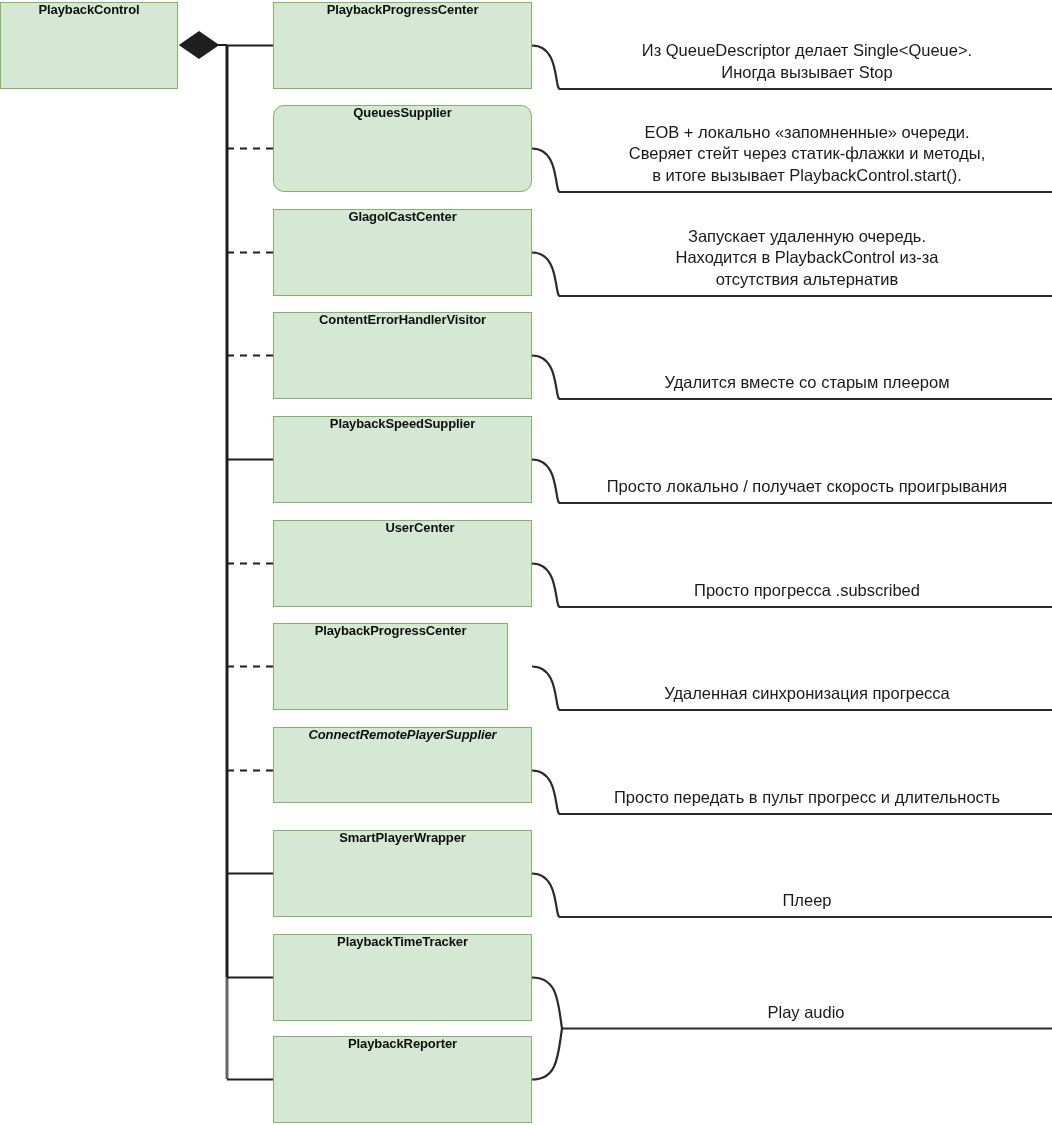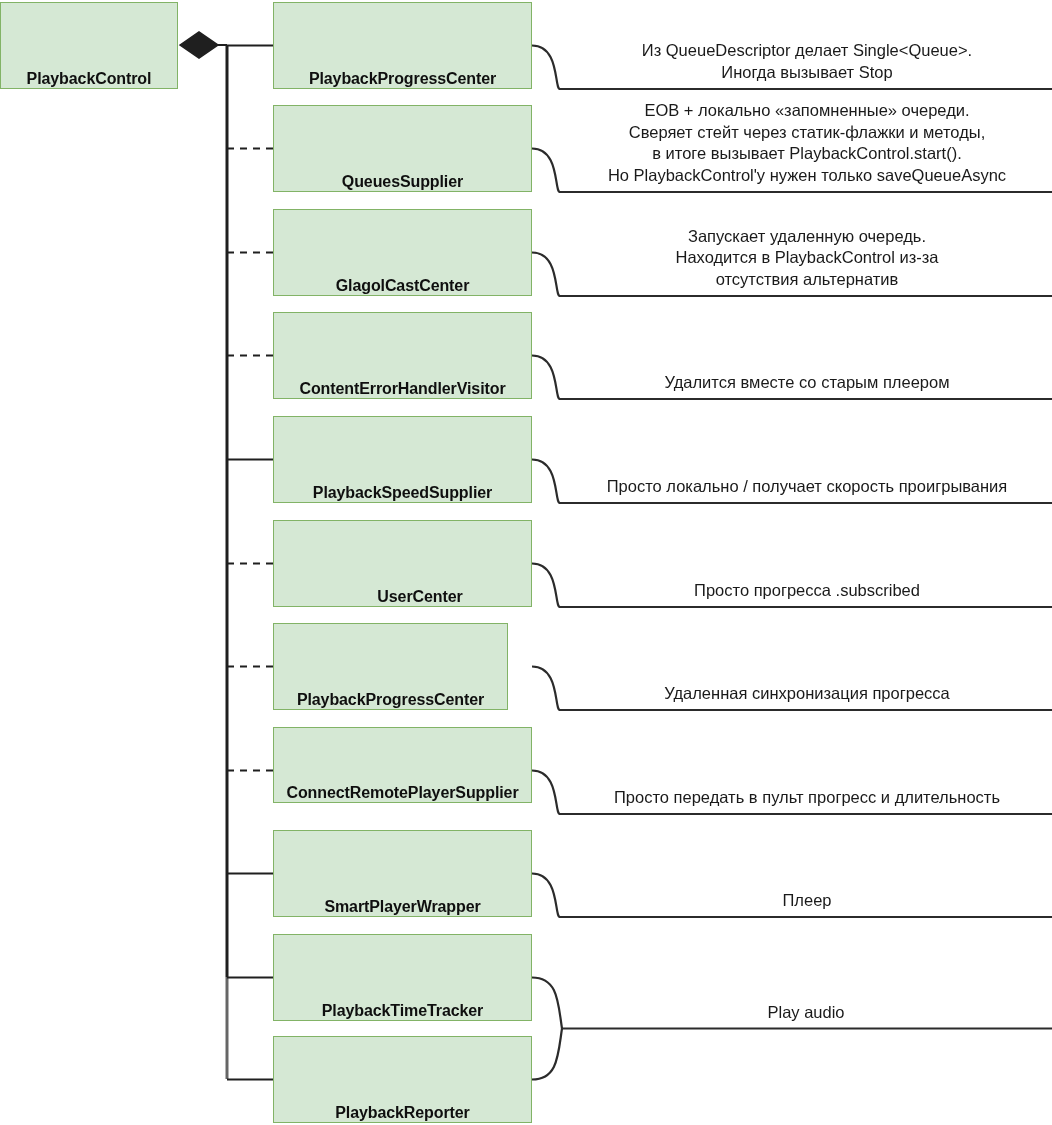--- a/index.html
+++ b/index.html
@@ -24,25 +24,25 @@
     width: 1052px;
     height: 1125px;
     overflow: visible;
   }
   .node {
     position: absolute;
     box-sizing: border-box;
     background: #d5e8d4;
     border: 1.6px solid #82b366;
     display: flex;
-    align-items: flex-end;
+    align-items: flex-start;
     justify-content: center;
     text-align: center;
     font-weight: bold;
-    font-size: 16px;
+    font-size: 13px;
     color: #0f0f0f;
     letter-spacing: -0.1px;
     line-height: 1.15;
   }
   .node-label {
     white-space: nowrap;
   }
   .annotation {
     position: absolute;
     box-sizing: border-box;
@@ -96,39 +96,39 @@
     </svg>
 
   <div class="node" style="left:0px; top:2px; width:178px; height:87px;">
     <span class="node-label">PlaybackControl</span>
   </div>
 
   <div id="nodes-host">
       <div class="node" style="left: 273px; top: 2px; width: 259px; height: 87px;">
         <span class="node-label">PlaybackProgressCenter</span>
       </div>
-      <div class="node" style="left: 273px; top: 105px; width: 259px; height: 87px;">
+      <div class="node" style="left: 273px; top: 105px; width: 259px; height: 87px; border-radius: 11px;">
         <span class="node-label">QueuesSupplier</span>
       </div>
       <div class="node" style="left: 273px; top: 209px; width: 259px; height: 87px;">
         <span class="node-label">GlagolCastCenter</span>
       </div>
       <div class="node" style="left: 273px; top: 312px; width: 259px; height: 87px;">
         <span class="node-label">ContentErrorHandlerVisitor</span>
       </div>
       <div class="node" style="left: 273px; top: 416px; width: 259px; height: 87px;">
         <span class="node-label">PlaybackSpeedSupplier</span>
       </div>
       <div class="node" style="left: 273px; top: 520px; width: 259px; height: 87px; padding-left: 35px;">
         <span class="node-label">UserCenter</span>
       </div>
       <div class="node" style="left: 273px; top: 623px; width: 235px; height: 87px;">
         <span class="node-label">PlaybackProgressCenter</span>
       </div>
-      <div class="node" style="left: 273px; top: 727px; width: 259px; height: 76px;">
+      <div class="node" style="left: 273px; top: 727px; width: 259px; height: 76px; font-style: italic;">
         <span class="node-label">ConnectRemotePlayerSupplier</span>
       </div>
       <div class="node" style="left: 273px; top: 830px; width: 259px; height: 87px;">
         <span class="node-label">SmartPlayerWrapper</span>
       </div>
       <div class="node" style="left: 273px; top: 934px; width: 259px; height: 87px;">
         <span class="node-label">PlaybackTimeTracker</span>
       </div>
       <div class="node" style="left: 273px; top: 1036px; width: 259px; height: 87px;">
         <span class="node-label">PlaybackReporter</span>
@@ -137,21 +137,20 @@
 
   <div id="annotations-host">
       <div class="annotation" style="left: 566px; width: 482px; top: -4px; height: 91px;">
         <span class="ln">Из QueueDescriptor делает Single&lt;Queue&gt;.</span>
         <span class="ln">Иногда вызывает Stop</span>
       </div>
       <div class="annotation" style="left: 566px; width: 482px; top: 99px; height: 91px;">
         <span class="ln">EOB + локально «запомненные» очереди.</span>
         <span class="ln">Сверяет стейт через статик-флажки и методы,</span>
         <span class="ln">в итоге вызывает PlaybackControl.start().</span>
-        <span class="ln">Но PlaybackControl'у нужен только saveQueueAsync</span>
       </div>
       <div class="annotation" style="left: 566px; width: 482px; top: 203px; height: 91px;">
         <span class="ln">Запускает удаленную очередь.</span>
         <span class="ln">Находится в PlaybackControl из-за</span>
         <span class="ln">отсутствия альтернатив</span>
       </div>
       <div class="annotation" style="left: 566px; width: 482px; top: 306px; height: 91px;">
         <span class="ln">Удалится вместе со старым плеером</span>
       </div>
       <div class="annotation" style="left: 566px; width: 482px; top: 410px; height: 91px;">

